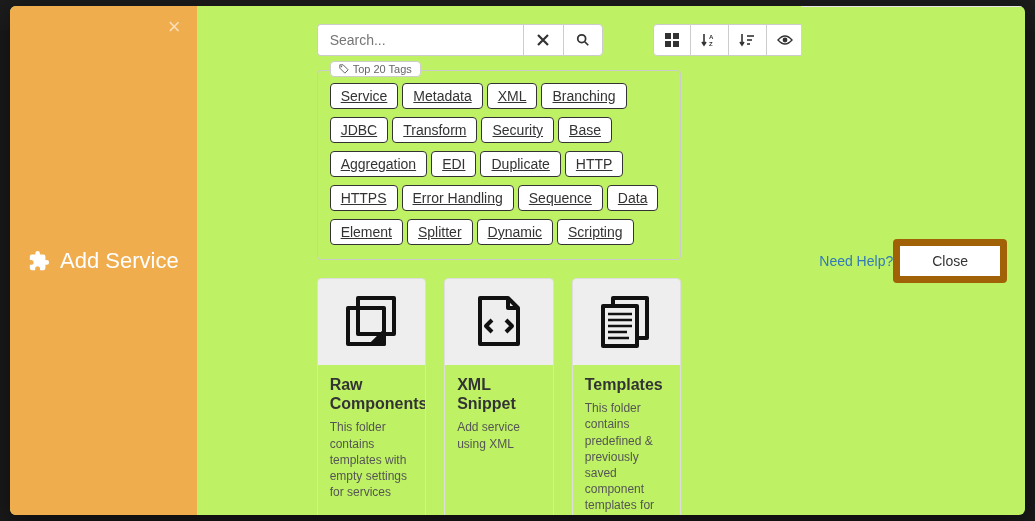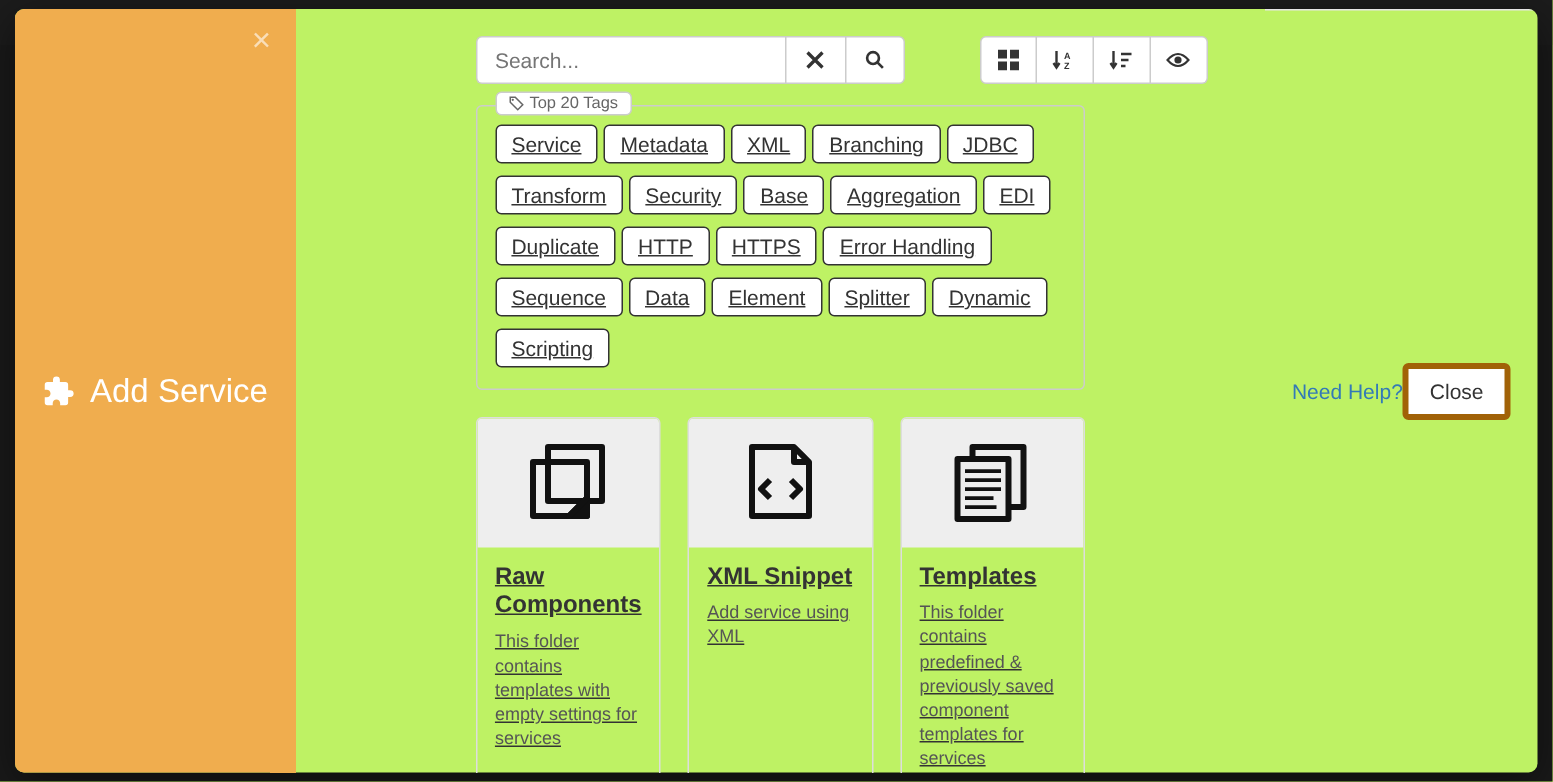--- a/index.html
+++ b/index.html
@@ -172,21 +172,20 @@
   }
   .card-icon {
     background: #eee;
     height: 86px;
     display: flex;
     align-items: center;
     justify-content: center;
   }
   .card-body {
     padding: 10px 12px 14px 12px;
-    text-decoration: underline;
   }
   .card-title {
     font-size: 16px;
     font-weight: 700;
     color: #333;
     margin-bottom: 6px;
     line-height: 1.2;
   }
   .card-desc {
     font-size: 12px;
@@ -200,24 +199,24 @@
     align-items: center;
     justify-content: flex-end;
   }
   .help-link {
     color: #337ab7;
     text-decoration: none;
     font-size: 14px;
     cursor: pointer;
   }
   .close-btn {
-    border: 4px solid #a16207;
-    background: #fff;
-    border-radius: 4px;
-    padding: 7px 14px;
+    border: 7px solid #a16207;
+    background: #fff;
+    border-radius: 4px;
+    padding: 7px 32px;
     font-size: 14px;
     cursor: pointer;
     color: #333;
   }
   svg { display: block; }
 </style>
 </head>
 <body>
 
 <div class="bg-nav">

